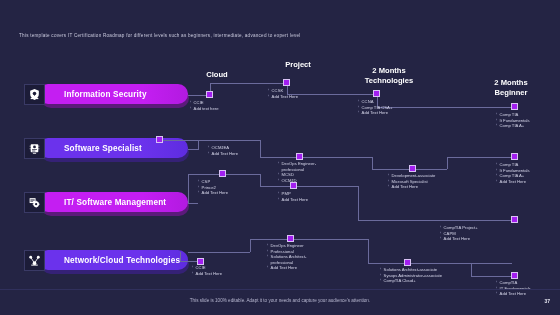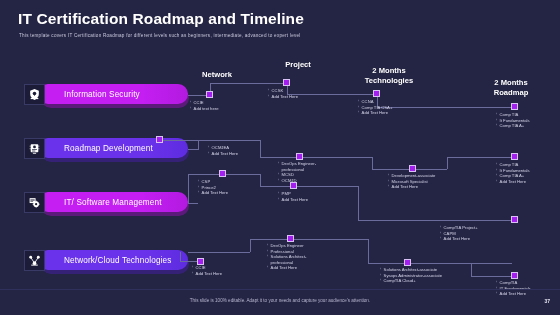--- a/index.html
+++ b/index.html
@@ -24,21 +24,21 @@
     position: absolute; left: 19px; top: 33px;
     font-size: 4.6px; color: #c9c9dd; letter-spacing: .25px;
   }
   
   .cat {
     position: absolute; left: 38px; height: 20px; width: 150px;
     border-radius: 10px;
     display: flex; align-items: center;
   }
   .cat-label {
-    font-size: 8.2px; font-weight: normal; color: #ffffff;
+    font-size: 8.2px; font-weight: bold; color: #ffffff;
     padding-left: 26px; letter-spacing: .15px;
     white-space: nowrap;
   }
   .cat-shadow {
     position: absolute; left: 41px; height: 20px; width: 148px;
     border-radius: 10px; opacity: .55; filter: blur(.4px);
   }
   .cat-icon {
     position: absolute; left: 24px; width: 21px; height: 21px;
     background: #1c1c38; border: 1px solid #3a3a66;
@@ -82,54 +82,53 @@
   .page-num {
     position: absolute; right: 10px; top: 298px;
     font-size: 5px; color: #e2e2ee; font-weight: bold;
   }
 </style>
 </head>
 <body>
 
 <div id="slide">
 
-  <div class="title">IT Certification Roadmap and Timeline</div>
   <div class="subtitle">This template covers IT Certification Roadmap for different levels such as beginners, intermediate, advanced  to expert level</div>
 
   <div class="stage-title" style="left:192px; top:70px; width:50px;">
-    <span>Network</span>
+    <span>Cloud</span>
   </div>
   <div class="stage-title" style="left:268px; top:60px; width:60px;">
     <span>Project</span>
   </div>
   <div class="stage-title" style="left:355px; top:66px; width:68px;">
     <span>2 Months</span><br>
     <span>Technologies</span>
   </div>
   <div class="stage-title" style="left:480px; top:78px; width:62px;">
     <span>2 Months</span><br>
-    <span>Roadmap</span>
+    <span>Beginner</span>
   </div>
 
   <div class="cat-shadow" style="top:88px; background:#8a12a8;"></div>
   <div class="cat" style="top:84px; background:linear-gradient(90deg,#c41ef2,#c41ef2 70%,#b21ae0);">
     <span class="cat-label">Information Security</span>
   </div>
   <div class="cat-icon" style="top:84px;">
     <svg viewBox="0 0 24 24" fill="none">
       <path d="M12 2 L20 5 V11 C20 16 16.5 20 12 22 C7.5 20 4 16 4 11 V5 Z" fill="#ffffff"></path>
       <circle cx="12" cy="10" r="3.3" fill="#1c1c38"></circle>
       <rect x="11.1" y="9" width="1.8" height="5" fill="#1c1c38"></rect>
       <rect x="5" y="18.5" width="14" height="2" fill="#ffffff"></rect>
     </svg>
   </div>
 
   <div class="cat-shadow" style="top:142px; background:#4420a0;"></div>
   <div class="cat" style="top:138px; background:linear-gradient(90deg,#6b32ec,#6b32ec 70%,#5e2ce0);">
-    <span class="cat-label">Roadmap Development</span>
+    <span class="cat-label">Software Specialist</span>
   </div>
   <div class="cat-icon" style="top:138px;">
     <svg viewBox="0 0 24 24">
       <rect x="5" y="4" width="14" height="15" rx="1.5" fill="#ffffff"></rect>
       <circle cx="12" cy="9" r="2.6" fill="#1c1c38"></circle>
       <rect x="7.5" y="13.5" width="9" height="1.3" fill="#1c1c38"></rect>
       <rect x="7.5" y="16" width="6" height="1.3" fill="#1c1c38"></rect>
       <rect x="3" y="7" width="2" height="1.2" fill="#ffffff"></rect>
       <rect x="19" y="7" width="2" height="1.2" fill="#ffffff"></rect>
       <rect x="3" y="12" width="2" height="1.2" fill="#ffffff"></rect>

